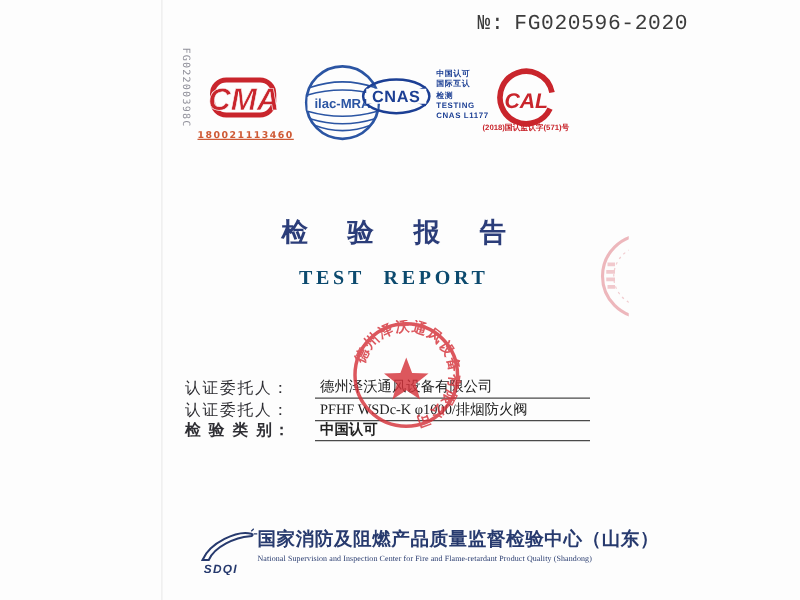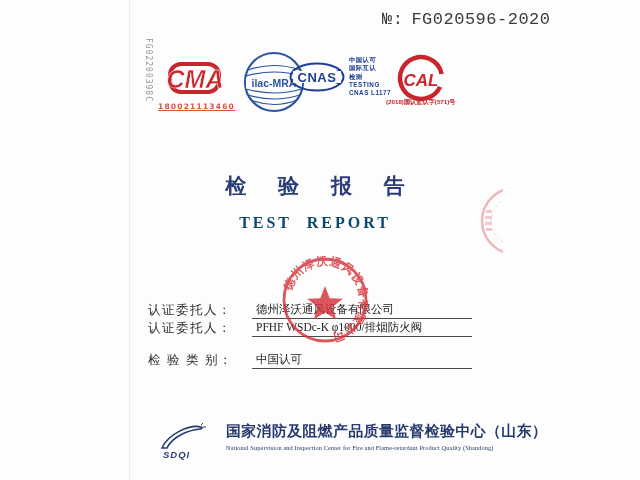--- a/index.html
+++ b/index.html
@@ -32,27 +32,27 @@
   .title-en{position:absolute;left:130px;top:214px;width:370px;text-align:center;
     font-family:"Liberation Serif",serif;font-size:16px;font-weight:bold;color:#0c4a6e;
     letter-spacing:3px;word-spacing:8px;}
   
   .form-area{position:absolute;left:148px;top:0;width:324px;}
   .form-row{position:absolute;left:0;width:324px;height:17px;display:flex;align-items:flex-end;}
   .form-row .flabel{width:104px;font-size:12.5px;color:#2e2e33;letter-spacing:1.5px;
     white-space:nowrap;}
   .form-row .fvalue{flex:1;border-bottom:1px solid #4a4a4a;font-family:"Liberation Serif",serif;
     font-size:11.5px;color:#222;padding:0 0 1px 4px;white-space:nowrap;}
-  .row1{top:288px;margin-top:14px;} .row2{top:320px;} .row3{top:352px;}
+  .row1{top:288px;margin-top:14px;} .row2{top:320px;} .row3{top:336px;font-weight:bold;}
   
   .company-seal{position:absolute;left:281px;top:256px;opacity:0.82;}
   .edge-seal{position:absolute;left:477px;top:184px;width:26px;height:74px;overflow:hidden;opacity:0.55;}
   
   .footer{position:absolute;left:160px;top:422px;display:flex;align-items:flex-start;}
-  .footer-text{margin-left:20px;}
+  .footer-text{margin-left:0;}
   .org-zh{font-size:14.8px;font-weight:bold;color:#273a6e;letter-spacing:0.5px;white-space:nowrap;}
   .org-en{font-size:6.35px;color:#273a6e;margin-top:3px;letter-spacing:0.1px;white-space:nowrap;
     font-family:"Liberation Serif",serif;}
   svg text{font-family:"Liberation Sans",sans-serif;}
 </style>
 </head>
 <body>
 
 <div id="page">
   <div class="pageline"></div>

